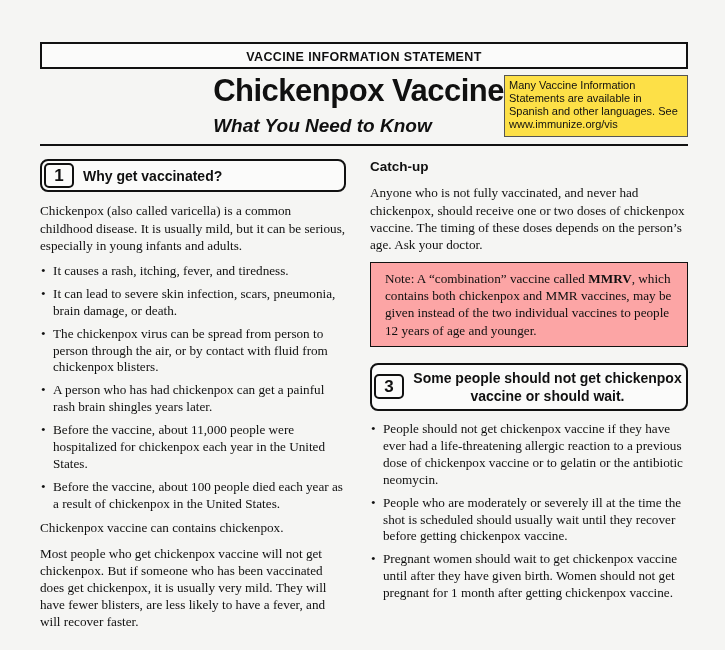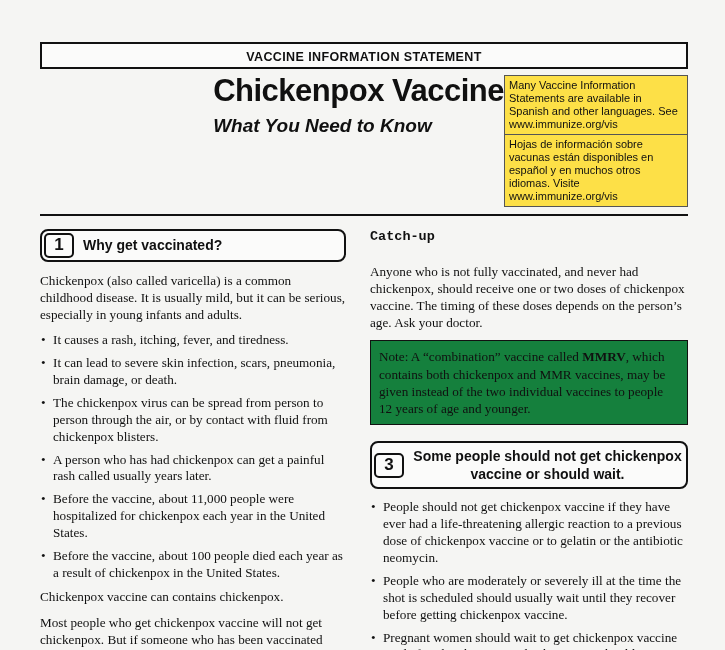--- a/index.html
+++ b/index.html
@@ -66,67 +66,66 @@
   .body-text { font-size:13.2px; line-height:1.3; margin-bottom:9px; }
 
   .bullets { list-style:none; margin-bottom:3px; }
   .bullets li {
     position:relative; padding-left:13px; margin-bottom:6px;
     font-size:13.2px; line-height:1.28;
   }
   .bullets li::before { content:"\2022"; position:absolute; left:1px; }
 
   .catchup-heading {
-    font-family:Liberation Mono, monospace;
-    font-weight:bold; font-size:13.5px; margin-bottom:19px;
+    font-family:Liberation Sans, sans-serif;
+    font-weight:bold; font-size:13.5px; margin-bottom:10px;
   }
 
   .note-box {
     border:1px solid #111;
-    padding:7px 8px; font-size:13.2px; line-height:1.3;
-    margin:8px 0 16px; background:#15803d;
+    padding:7px 14px; font-size:13.2px; line-height:1.3;
+    margin:8px 0 16px; background:#fca5a5;
   }
 </style>
 </head>
 <body>
 
 <div class="page">
 
   <div class="banner">
     <span class="banner-text">VACCINE INFORMATION STATEMENT</span>
   </div>
 
   <div class="header-row">
     <div>
       <div class="doc-title">Chickenpox Vaccine</div>
       <div class="doc-subtitle">What You Need to Know</div>
     </div>
     <div class="lang-box">
       <div class="lang-cell">Many Vaccine Information Statements are available in Spanish and other languages. See www.immunize.org/vis</div>
-      <div class="lang-cell lang-cell-bottom">Hojas de información sobre vacunas están disponibles en español y en muchos otros idiomas. Visite www.immunize.org/vis</div>
     </div>
   </div>
 
   <div class="rule"></div>
 
   <div class="columns">
 
     <div class="col-left">
       <div class="section-head">
         <span class="sec-num">1</span>
         <span class="sec-title">Why get vaccinated?</span>
       </div>
 
       <p class="body-text">Chickenpox (also called varicella) is a common childhood disease. It is usually mild, but it can be serious, especially in young infants and adults.</p>
 
       <ul class="bullets">
         <li>It causes a rash, itching, fever, and tiredness.</li>
         <li>It can lead to severe skin infection, scars, pneumonia, brain damage, or death.</li>
         <li>The chickenpox virus can be spread from person to person through the air, or by contact with fluid from chickenpox blisters.</li>
-        <li>A person who has had chickenpox can get a painful rash called usually years later.</li>
+        <li>A person who has had chickenpox can get a painful rash brain shingles years later.</li>
         <li>Before the vaccine, about 11,000 people were hospitalized for chickenpox each year in the United States.</li>
         <li>Before the vaccine, about 100 people died each year as a result of chickenpox in the United States.</li>
       </ul>
 
       <p class="body-text">Chickenpox vaccine can contains chickenpox.</p>
       <p class="body-text">Most people who get chickenpox vaccine will not get chickenpox. But if someone who has been vaccinated does get chickenpox, it is usually very mild. They will have fewer blisters, are less likely to have a fever, and will recover faster.</p>
 
     </div>
 
     <div class="col-right">

